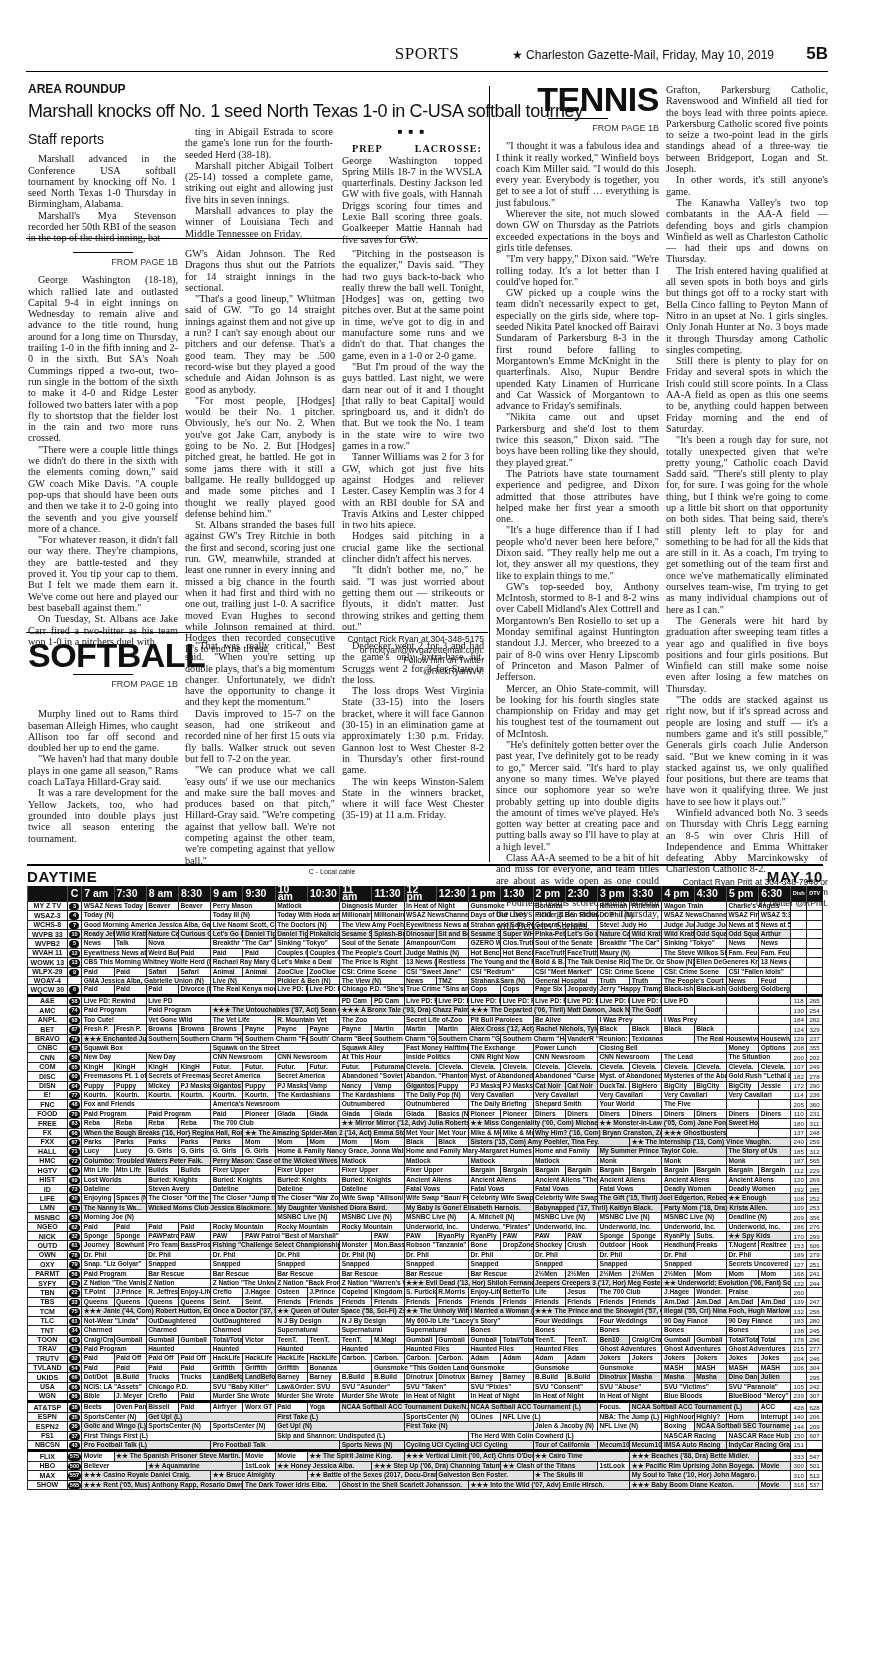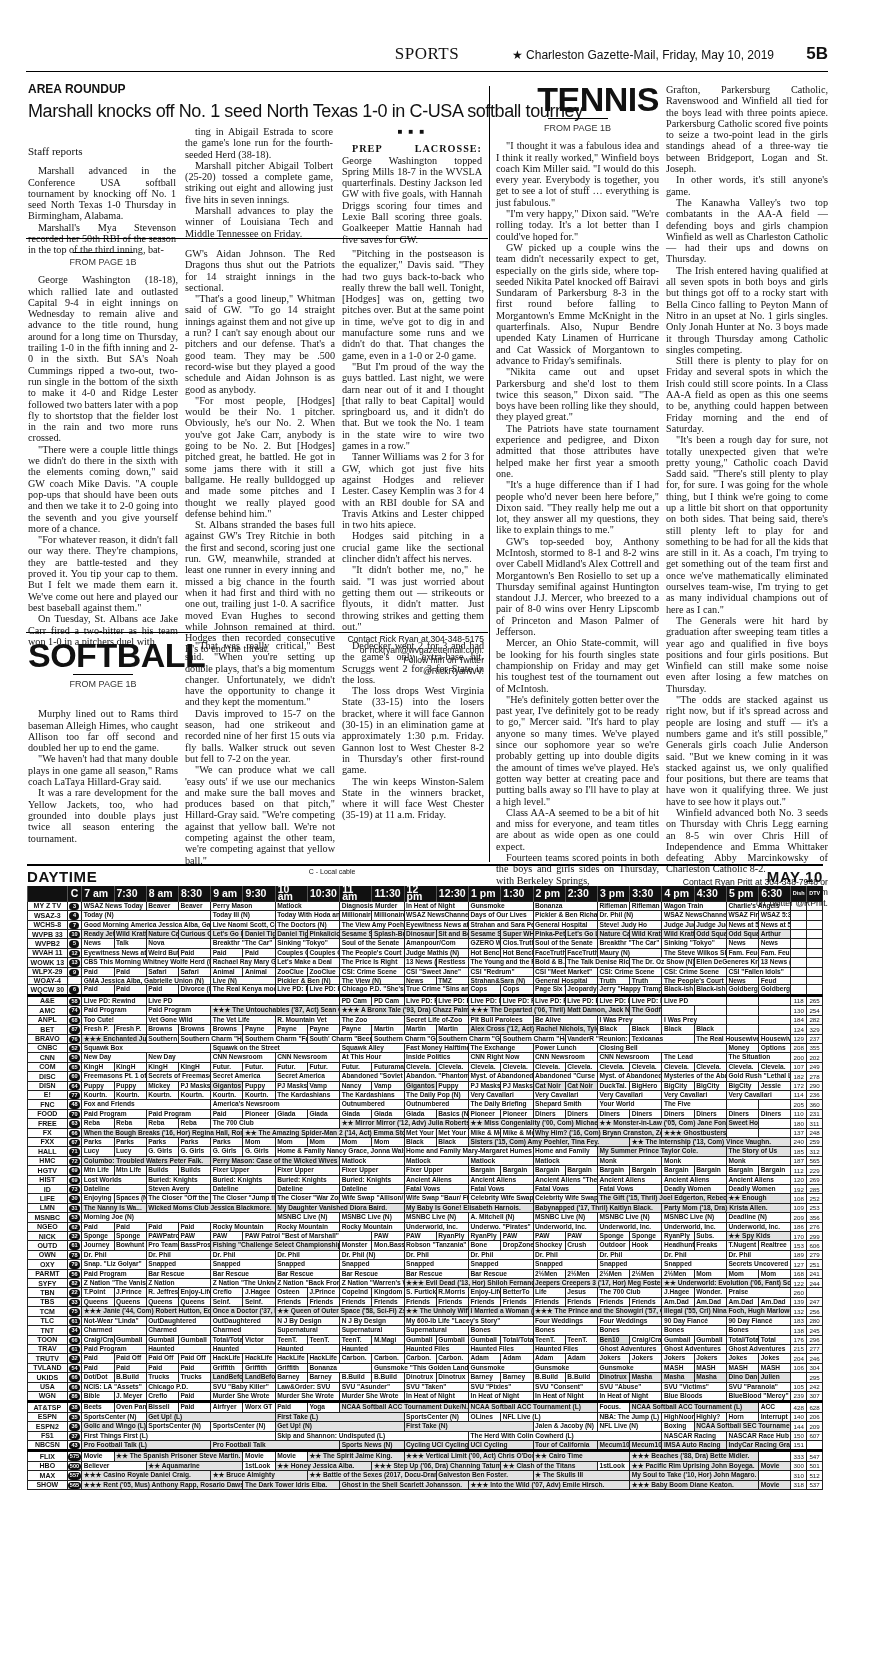--- a/index.html
+++ b/index.html
@@ -5,26 +5,26 @@
 *{box-sizing:border-box;margin:0;padding:0}
 body{width:882px;height:1656px;background:#fff;color:#111;font-family:"DejaVu Serif",serif;position:relative;overflow:hidden}
 .masthead{position:absolute;left:26px;top:0;width:802px;height:72px;border-bottom:1.5px solid #000}
 .mh-section{position:absolute;left:0;right:0;top:44px;text-align:center;font-family:"Liberation Serif",serif;font-size:17px;letter-spacing:.5px}
 .mh-paper{position:absolute;right:54px;top:48px;font-family:"Liberation Sans",sans-serif;font-size:12px}
 .mh-page{position:absolute;right:0;top:44px;font-family:"Liberation Sans",sans-serif;font-weight:bold;font-size:17px}
 .kicker{position:absolute;left:28px;top:82px;font-family:"Liberation Sans",sans-serif;font-weight:bold;font-size:12px}
 .headline{position:absolute;left:28px;top:101px;width:470px;font-family:"Liberation Sans",sans-serif;font-size:18px;letter-spacing:-.4px;white-space:nowrap}
 .col{position:absolute;font-family:"Liberation Serif",serif;font-size:10.2px;line-height:11.3px;text-align:justify;hyphens:auto}
 .col p{text-indent:10px}
-.byline{font-family:Liberation Serif, serif;font-size:11px;margin:20px 0 8px}
+.byline{font-family:Liberation Sans, sans-serif;font-size:14px;margin:8px 0 8px}
 .vrule{position:absolute;width:1px;background:#000}
 .hrule{position:absolute;height:1px;background:#000}
 .jumphead{text-align:right;font-family:"Liberation Sans",sans-serif;font-weight:bold;font-size:34px;letter-spacing:-.5px;line-height:30px}
 .jumpbar{width:60px;height:1px;background:#000;margin:4px auto 4px}
-.jumpfrom{text-align:center;font-family:"Liberation Sans",sans-serif;font-size:9px;color:#333;margin-bottom:6px}
+.jumpfrom{text-align:right;font-family:"Liberation Sans",sans-serif;font-size:9px;color:#333;margin-bottom:6px}
 .dots{text-align:center;font-size:8px;letter-spacing:2px;margin:2px 0 6px}
 .lead{font-weight:bold;letter-spacing:1px}
 .contact{font-family:"Liberation Sans",sans-serif;font-size:8.6px;text-align:right;line-height:10.5px;margin-top:2px}
 
 .tv{position:absolute;left:27px;top:864px;width:796px;font-family:"Liberation Sans",sans-serif}
 .tv-title{display:flex;justify-content:space-between;align-items:flex-start;border-top:2px solid #000;padding:2px 0 1px}
 .tv-title .daytime{font-weight:bold;font-size:15px;letter-spacing:.6px}
 .tv-title .legend{font-size:7px;margin-right:200px}
 .tv-title .date{font-weight:bold;font-size:15px;letter-spacing:.6px}
 table.grid{width:100%;border-collapse:collapse;table-layout:fixed;font-size:6.6px;line-height:7.4px}
@@ -51,21 +51,21 @@
 <div class="kicker">AREA ROUNDUP</div>
 <div class="headline">Marshall knocks off No. 1 seed North Texas 1-0 in C-USA softball tourney</div>
 
 <div class="col" style="left:28px;top:126px;width:148px">
   <div class="byline">Staff reports</div>
   <p>Marshall advanced in the Conference USA softball tournament by knocking off No. 1 seed North Texas 1-0 Thursday in Birmingham, Alabama.</p>
   <p>Marshall's Mya Stevenson recorded her 50th RBI of the season in the top of the third inning, bat-</p>
 </div>
 <div class="col" style="left:185px;top:126px;width:148px">
   <p>ting in Abigail Estrada to score the game's lone run for the fourth-seeded Herd (38-18).</p>
-  <p>Marshall pitcher Abigail Tolbert (25-20) tossed a complete game, striking out eight and allowing just five hits in seven innings.</p>
+  <p>Marshall pitcher Abigail Tolbert (25-14) tossed a complete game, striking out eight and allowing just five hits in seven innings.</p>
   <p>Marshall advances to play the winner of Louisiana Tech and Middle Tennessee on Friday.</p>
 </div>
 <div class="col" style="left:342px;top:124px;width:140px">
   <div class="dots">■ ■ ■</div>
   <p><span class="lead">PREP LACROSSE:</span> <span>George Washington topped Spring Mills 18-7 in the WVSLA quarterfinals. Destiny Jackson led GW with five goals, with Hannah Driggs scoring four times and Lexie Ball scoring three goals. Goalkeeper Mattie Hannah had five saves for GW.</span></p>
 </div>
 
 <div class="hrule" style="left:26px;top:238px;width:462px"></div>
 <div class="vrule" style="left:489px;top:86px;height:776px"></div>
 
@@ -112,26 +112,27 @@
   <p>Dedecker went 2 for 3 and had the game's only extra-base hit. Scruggs went 2 for 3 for State in the loss.</p>
   <p>The loss drops West Virginia State (33-15) into the losers bracket, where it will face Gannon (30-15) in an elimination game at approximately 1:30 p.m. Friday. Gannon lost to West Chester 8-2 in Thursday's other first-round game.</p>
   <p>The win keeps Winston-Salem State in the winners bracket, where it will face West Chester (35-19) at 11 a.m. Friday.</p>
 </div>
 
 <div class="col" style="left:496px;top:84px;width:163px">
   <div class="jumphead">TENNIS</div>
   <div class="jumpbar"></div>
   <div class="jumpfrom">FROM PAGE 1B</div>
   <p>"I thought it was a fabulous idea and I think it really worked," Winfield boys coach Kim Miller said. "I would do this every year. Everybody is together, you get to see a lot of stuff … everything is just fabulous."</p>
+  <p>Wherever the site, not much slowed down GW on Thursday as the Patriots exceeded expectations in the boys and girls title defenses.</p>
   <p>"I'm very happy," Dixon said. "We're rolling today. It's a lot better than I could've hoped for."</p>
   <p>GW picked up a couple wins the team didn't necessarily expect to get, especially on the girls side, where top-seeded Nikita Patel knocked off Bairavi Sundaram of Parkersburg 8-3 in the first round before falling to Morgantown's Emme McKnight in the quarterfinals. Also, Nupur Bendre upended Katy Linamen of Hurricane and Cat Wassick of Morgantown to advance to Friday's semifinals.</p>
   <p>"Nikita came out and upset Parkersburg and she'd lost to them twice this season," Dixon said. "The boys have been rolling like they should, they played great."</p>
   <p>The Patriots have state tournament experience and pedigree, and Dixon admitted that those attributes have helped make her first year a smooth one.</p>
   <p>"It's a huge difference than if I had people who'd never been here before," Dixon said. "They really help me out a lot, they answer all my questions, they like to explain things to me."</p>
-  <p>GW's top-seeded boy, Anthony McIntosh, stormed to 8-1 and 8-2 wins over Cabell Midland's Alex Cottrell and Morgantown's Ben Rosiello to set up a Thursday semifinal against Huntington standout J.J. Mercer, who breezed to a pair of 8-0 wins over Henry Lipscomb of Princeton and Mason Palmer of Jefferson.</p>
+  <p>GW's top-seeded boy, Anthony McIntosh, stormed to 8-1 and 8-2 wins over Cabell Midland's Alex Cottrell and Morgantown's Ben Rosiello to set up a Monday semifinal against Huntington standout J.J. Mercer, who breezed to a pair of 8-0 wins over Henry Lipscomb of Princeton and Mason Palmer of Jefferson.</p>
   <p>Mercer, an Ohio State-commit, will be looking for his fourth singles state championship on Friday and may get his toughest test of the tournament out of McIntosh.</p>
   <p>"He's definitely gotten better over the past year, I've definitely got to be ready to go," Mercer said. "It's hard to play anyone so many times. We've played since our sophomore year so we're probably getting up into double digits the amount of times we've played. He's gotten way better at creating pace and putting balls away so I'll have to play at a high level."</p>
   <p>Class AA-A seemed to be a bit of hit and miss for everyone, and team titles are about as wide open as one could expect.</p>
   <p>Fourteen teams scored points in both the boys and girls sides on Thursday, with Berkeley Springs,</p>
 </div>
 <div class="col" style="left:666px;top:84px;width:162px">
   <p style="text-indent:0">Grafton, Parkersburg Catholic, Ravenswood and Winfield all tied for the boys lead with three points apiece. Parkersburg Catholic scored five points to seize a two-point lead in the girls standings ahead of a three-way tie between Bridgeport, Logan and St. Joseph.</p>
   <p>In other words, it's still anyone's game.</p>
   <p>The Kanawha Valley's two top combatants in the AA-A field — defending boys and girls champion Winfield as well as Charleston Catholic — had their ups and downs on Thursday.</p>
   <p>The Irish entered having qualified at all seven spots in both boys and girls but things got off to a rocky start with Bella Cinco falling to Peyton Mann of Nitro in an upset at No. 1 girls singles. Only Jonah Hunter at No. 3 boys made it through Thursday among Catholic singles competing.</p>

